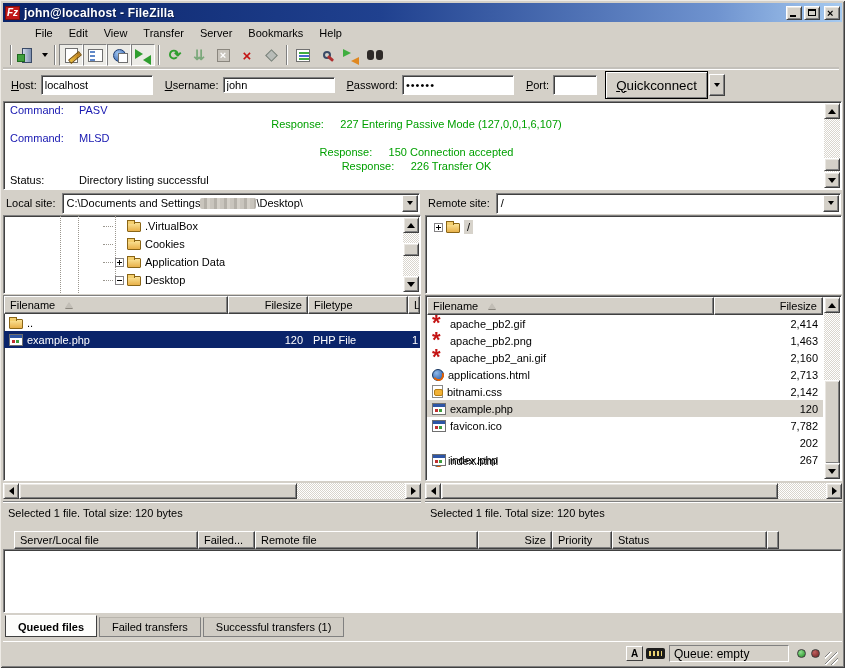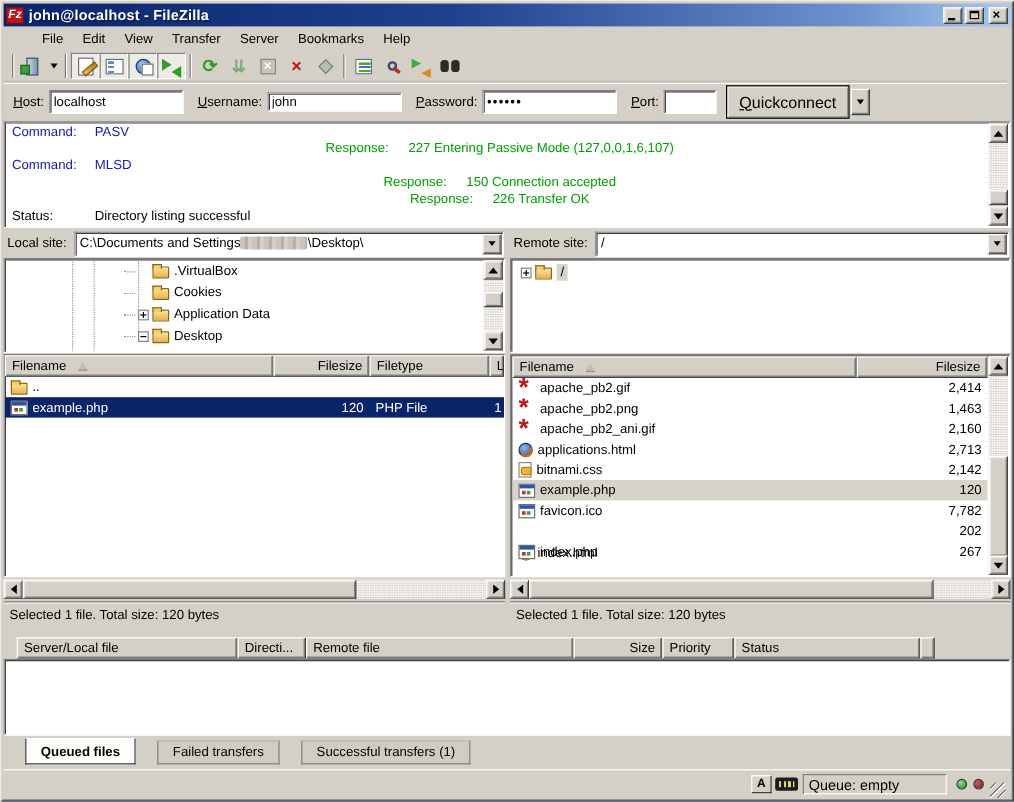--- a/index.html
+++ b/index.html
@@ -145,21 +145,21 @@
   .lcell.num { justify-content:flex-end; }
   .lrow.sel-focus { background:#0a246a; color:#fff; }
   .lrow.sel-inactive { background:#d7d3cb; }
 
   
   .pane-status { position:absolute; height:22px; border-top:1px solid #808080; box-shadow: inset 0 1px 0 #fff; display:flex; align-items:center; padding:0 5px; }
 
   
   .queue-body { position:absolute; background:#fff; border:1px solid; border-color:#808080 #fff #fff #808080; box-shadow: inset 1px 1px 0 #404040; }
   .tabs { position:absolute; display:flex; align-items:flex-start; }
-  .tab { height:20px; padding:3px 12px 0; background:#d0ccc4; border:1px solid #808080; border-top:1px solid #b8b4ac; margin-right:2px; white-space:nowrap;margin-left:16px; }
+  .tab { height:20px; padding:3px 12px 0; background:#d0ccc4; border:1px solid #808080; border-top:1px solid #b8b4ac; margin-right:2px; white-space:nowrap; }
   .tab.active { background:#fdfdfb; font-weight:bold; border-color:#404040; border-top-color:#fff; height:22px; position:relative; top:-2px; padding-top:5px; }
 
   
   .statusbar { position:absolute; left:3px; right:3px; bottom:3px; height:24px; border-top:1px solid #fff; display:flex; align-items:center; justify-content:flex-end; padding-right:4px; }
   .st-ascii { width:17px; height:15px; background:#d4d0c8; border:1px solid; border-color:#fff #404040 #404040 #fff;
     display:flex; align-items:center; justify-content:center; font-weight:bold; font-size:10px; margin-right:3px; }
   .st-speed { width:19px; height:11px; background:#1c1c1c; border-radius:2px; margin-right:4px; position:relative; }
   .st-speed::after { content:""; position:absolute; left:3px; top:3px; width:13px; height:5px;
     background:repeating-linear-gradient(90deg,#e8d070 0 2px,#1c1c1c 2px 4px); }
   .st-queue { width:120px; height:17px; border:1px solid; border-color:#808080 #fff #fff #808080; background:#d4d0c8;
@@ -520,21 +520,21 @@
     </div>
   <div class="pane-status" style="left:425px; top:501px; width:417px;">
       <span>Selected 1 file. Total size: 120 bytes</span>
     </div>
 
   <div class="lheader" style="position:absolute; left:3px; top:531px; width:705px;margin-left:11px;">
     <div class="hcell" style="width:184px;">
         <span>Server/Local file</span>
       </div>
     <div class="hcell" style="width:57px;">
-        <span>Directi...</span>
+        <span>Failed...</span>
       </div>
     <div class="hcell" style="width:223px;">
         <span>Remote file</span>
       </div>
     <div class="hcell num" style="width:74px;">
         <span>Size</span>
       </div>
     <div class="hcell" style="width:60px;">
         <span>Priority</span>
       </div>

